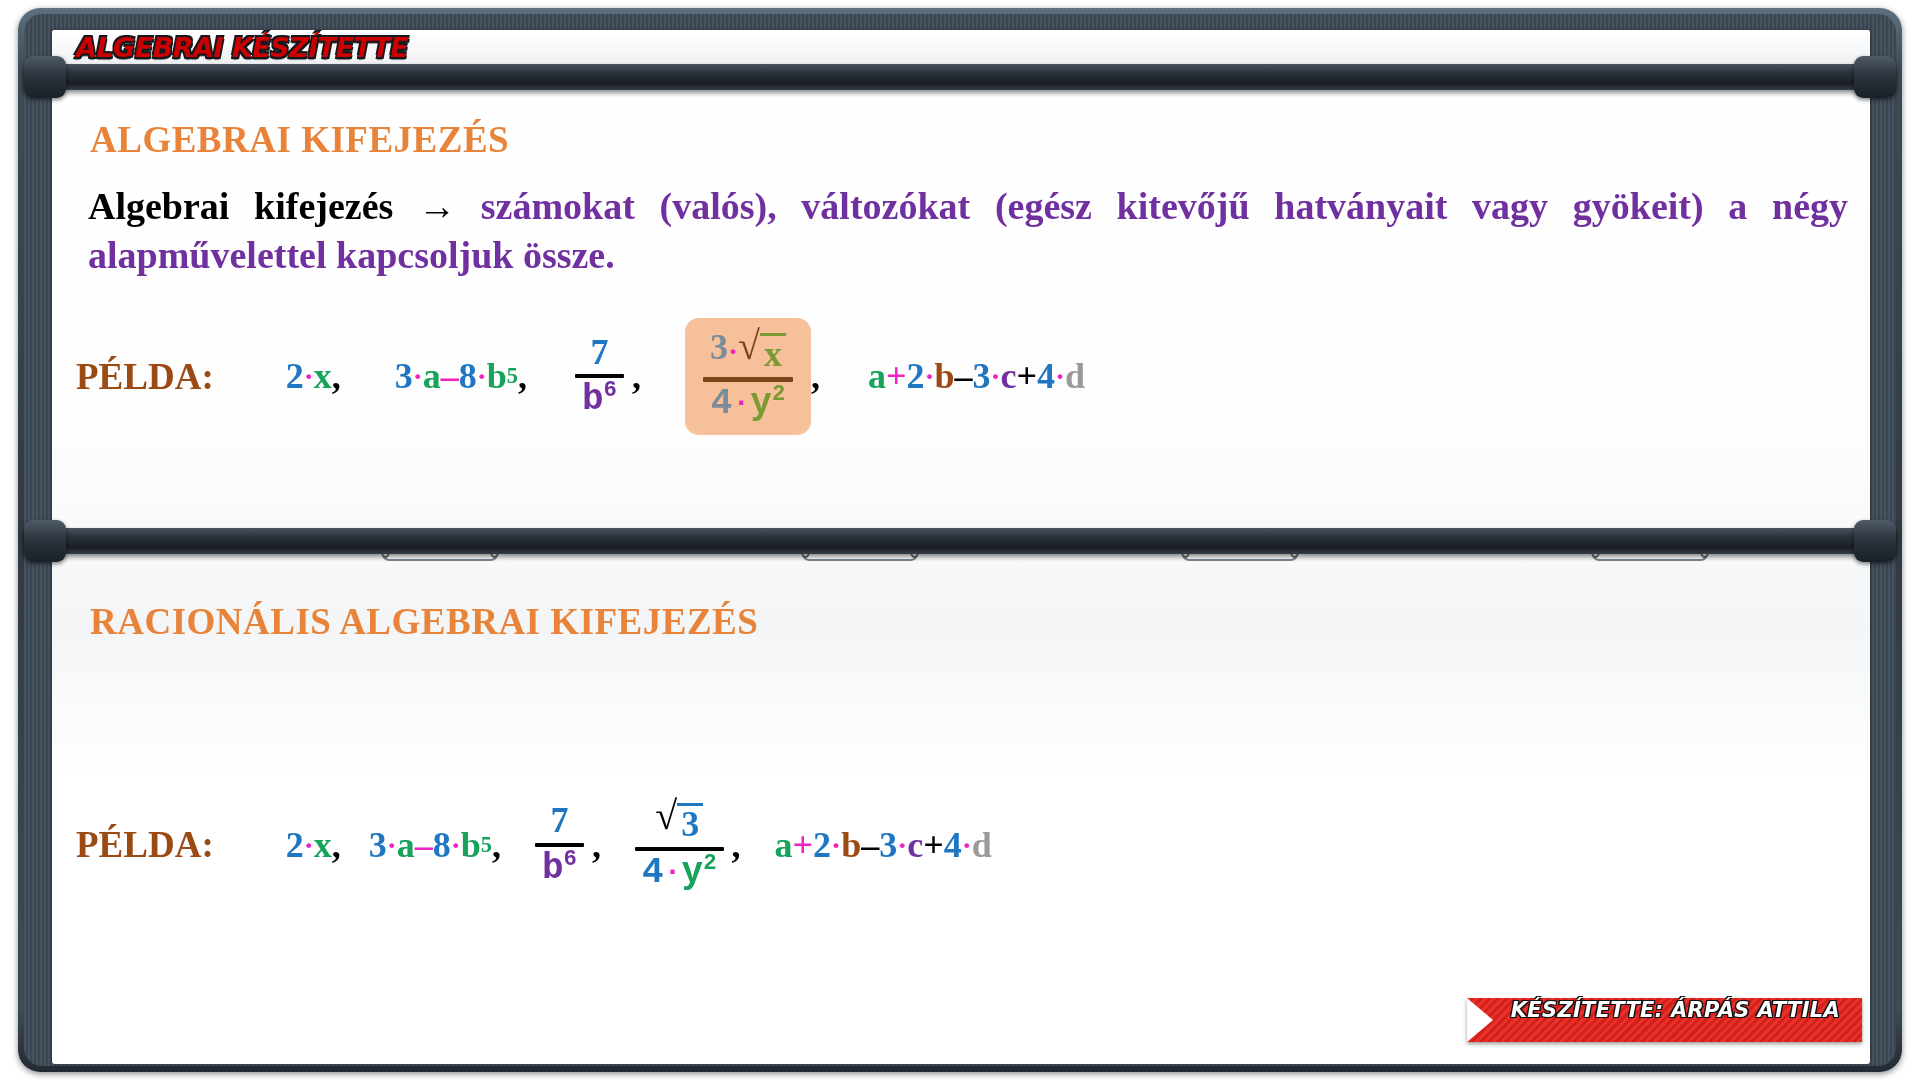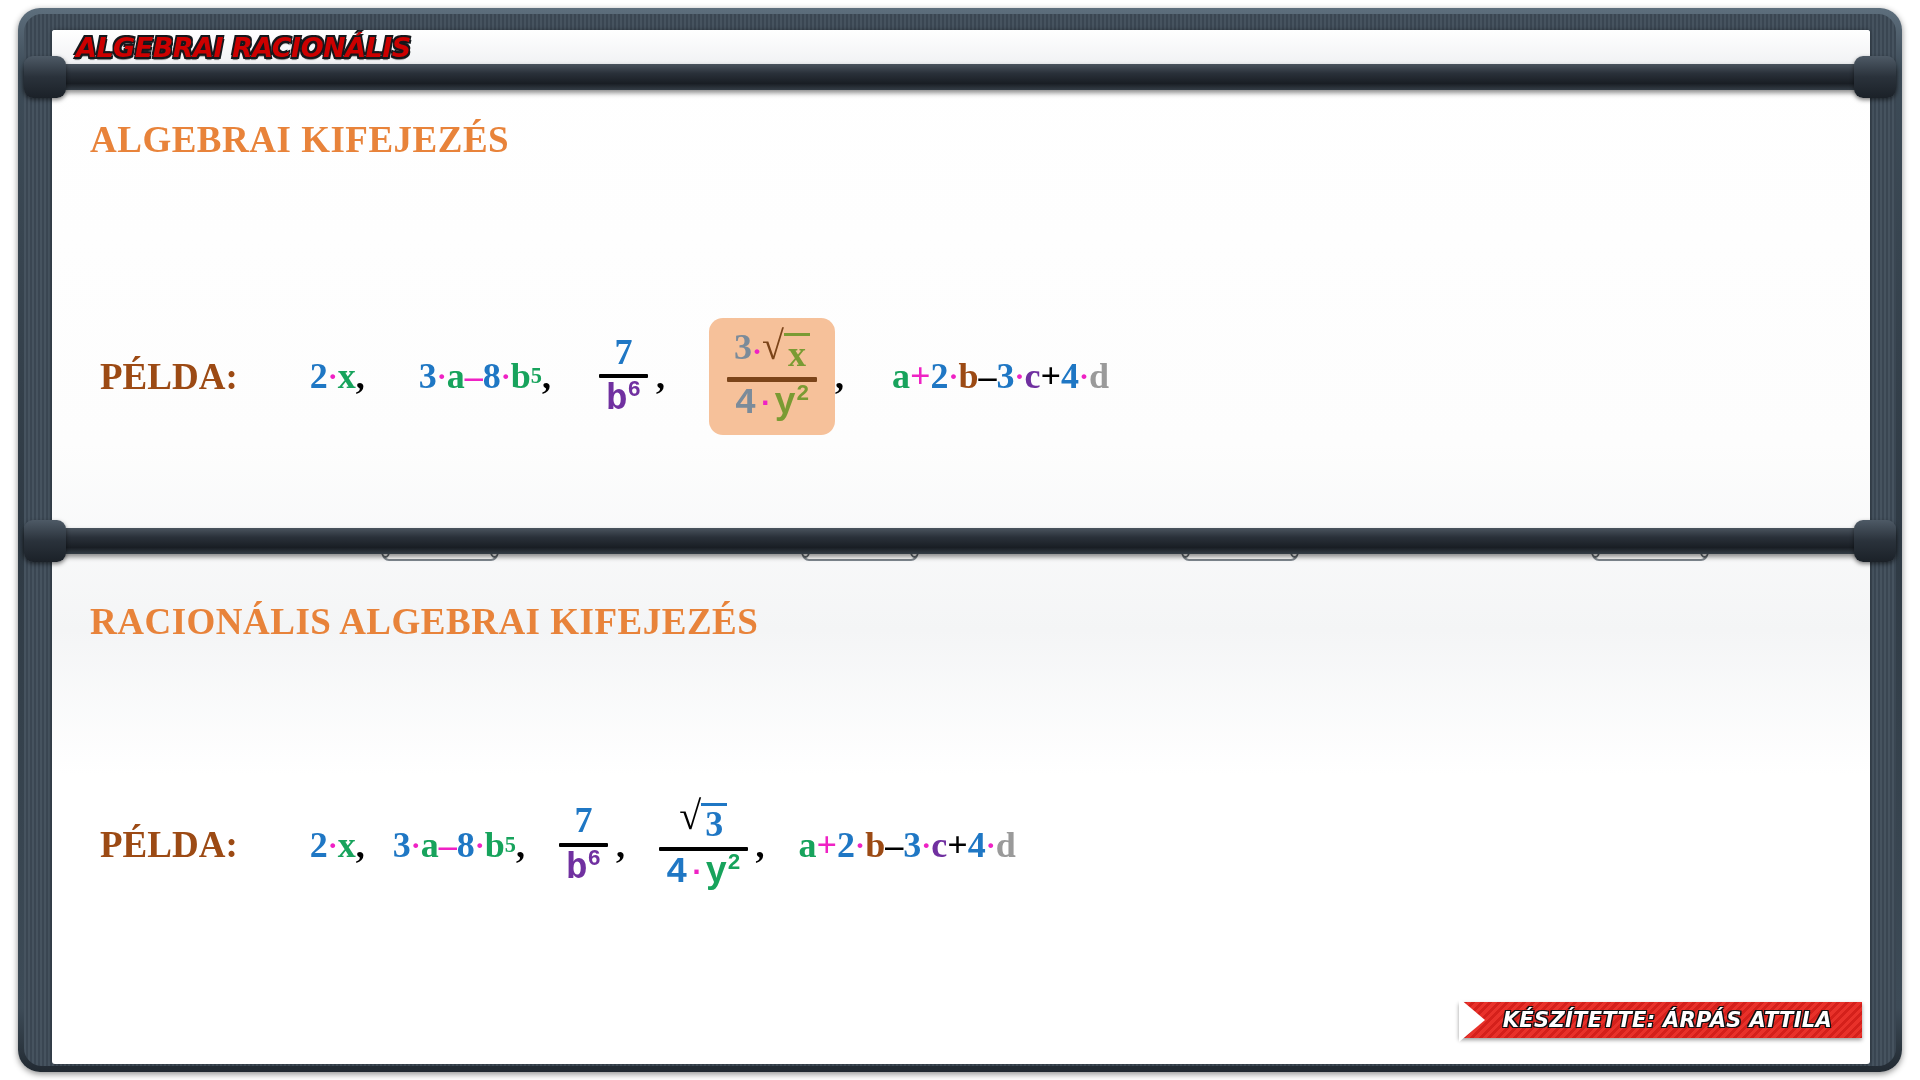--- a/index.html
+++ b/index.html
@@ -78,21 +78,21 @@
   .para{
     position:absolute;left:36px;width:1760px;
     font-family:"Liberation Serif", serif;
     font-weight:bold;font-size:38px;line-height:1.28;
     text-align:justify;text-justify:inter-word;
     color:#000000;
   }
   .para .pp{color:#7030a0;}
   .para .arrow{color:#000;}
 
-  .examples{position:absolute;left:48px;display:flex;align-items:center;}
+  .examples{position:absolute;left:24px;display:flex;align-items:center;}
   .pelda-label{
     font-family:"Liberation Serif", serif;
     font-weight:bold;font-size:37px;color:#9c4a14;white-space:nowrap;
   }
   .expr{
     font-family:"Liberation Serif", serif;
     font-weight:bold;font-size:36px;white-space:nowrap;
     display:inline-flex;align-items:center;
   }
   .c-blue{color:#1f77c4;}
@@ -151,47 +151,51 @@
     display:flex;align-items:center;
   }
   #credit .tail{
     width:0;height:0;
     border-top:22px solid transparent;
     border-bottom:22px solid transparent;
     border-left:26px solid #ffffff;
     position:relative;left:26px;z-index:2;
   }
   #credit .ribbon{
-    height:36px;display:flex;align-items:center;padding:0 30px 0 44px;
+    height:44px;display:flex;padding:0 22px 0 44px;
     background:repeating-linear-gradient(135deg,#e8312a 0px,#e8312a 3px,#d4201b 3px,#d4201b 6px);
     box-shadow:0 2px 4px rgba(0,0,0,.4);
   }
   #credit .txt{
     font-family:"DejaVu Sans", sans-serif;
     font-style:italic;font-weight:bold;font-size:21px;letter-spacing:.3px;
     color:#ffffff;
     text-shadow:-1.3px -1.3px 0 #101214,1.3px -1.3px 0 #101214,-1.3px 1.3px 0 #101214,1.3px 1.3px 0 #101214;
     white-space:nowrap;
   }
 </style>
 </head>
 <body>
 
 <div id="board-frame">
 
   <div id="sheet">
 
     <div id="title-strip">
-      <div id="deck-title">ALGEBRAI RACIONÁLIS</div>
+      <div id="deck-title">ALGEBRAI KÉSZÍTETTE</div>
     </div>
 
     <div class="panel" id="panel-1">
 
       <div class="section-head" style="top:28px;">ALGEBRAI KIFEJEZÉS</div>
 
+      <div class="para" style="top:92px;">
+        <span>Algebrai kifejezés</span><span class="arrow"> </span><span class="arrow">→</span>
+        <span class="pp">számokat (valós), változókat (egész kitevőjű hatványait vagy gyökeit) a négy alapművelettel kapcsoljuk össze.</span>
+      </div>
 
       <div class="examples" style="top:228px;">
         <span class="pelda-label">PÉLDA:</span>
 
         <span style="width:72px"></span>
 
         <span class="expr">
           <span class="c-blue">2</span>
             <span class="c-magenta dot">·</span>
             <span class="c-green">x</span>

